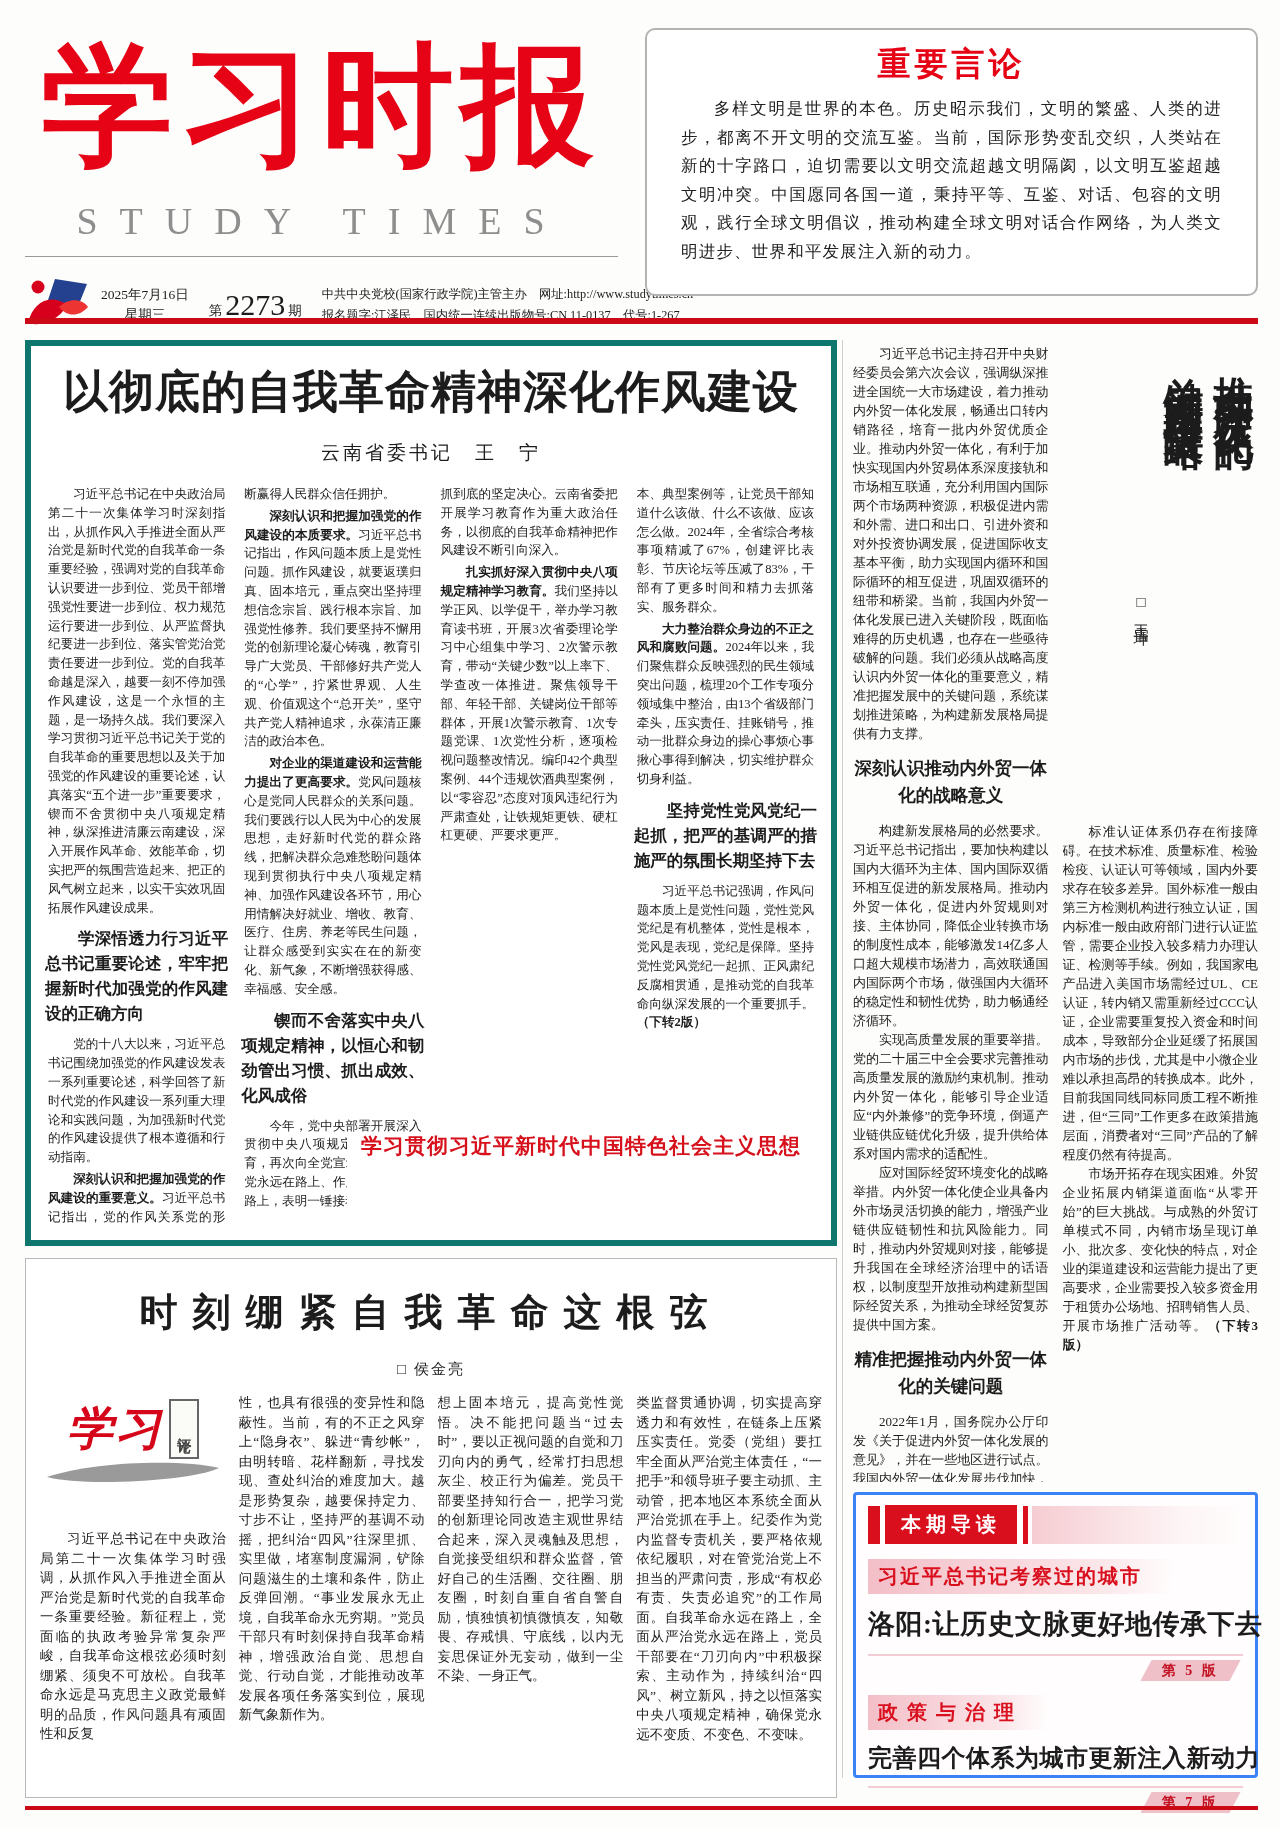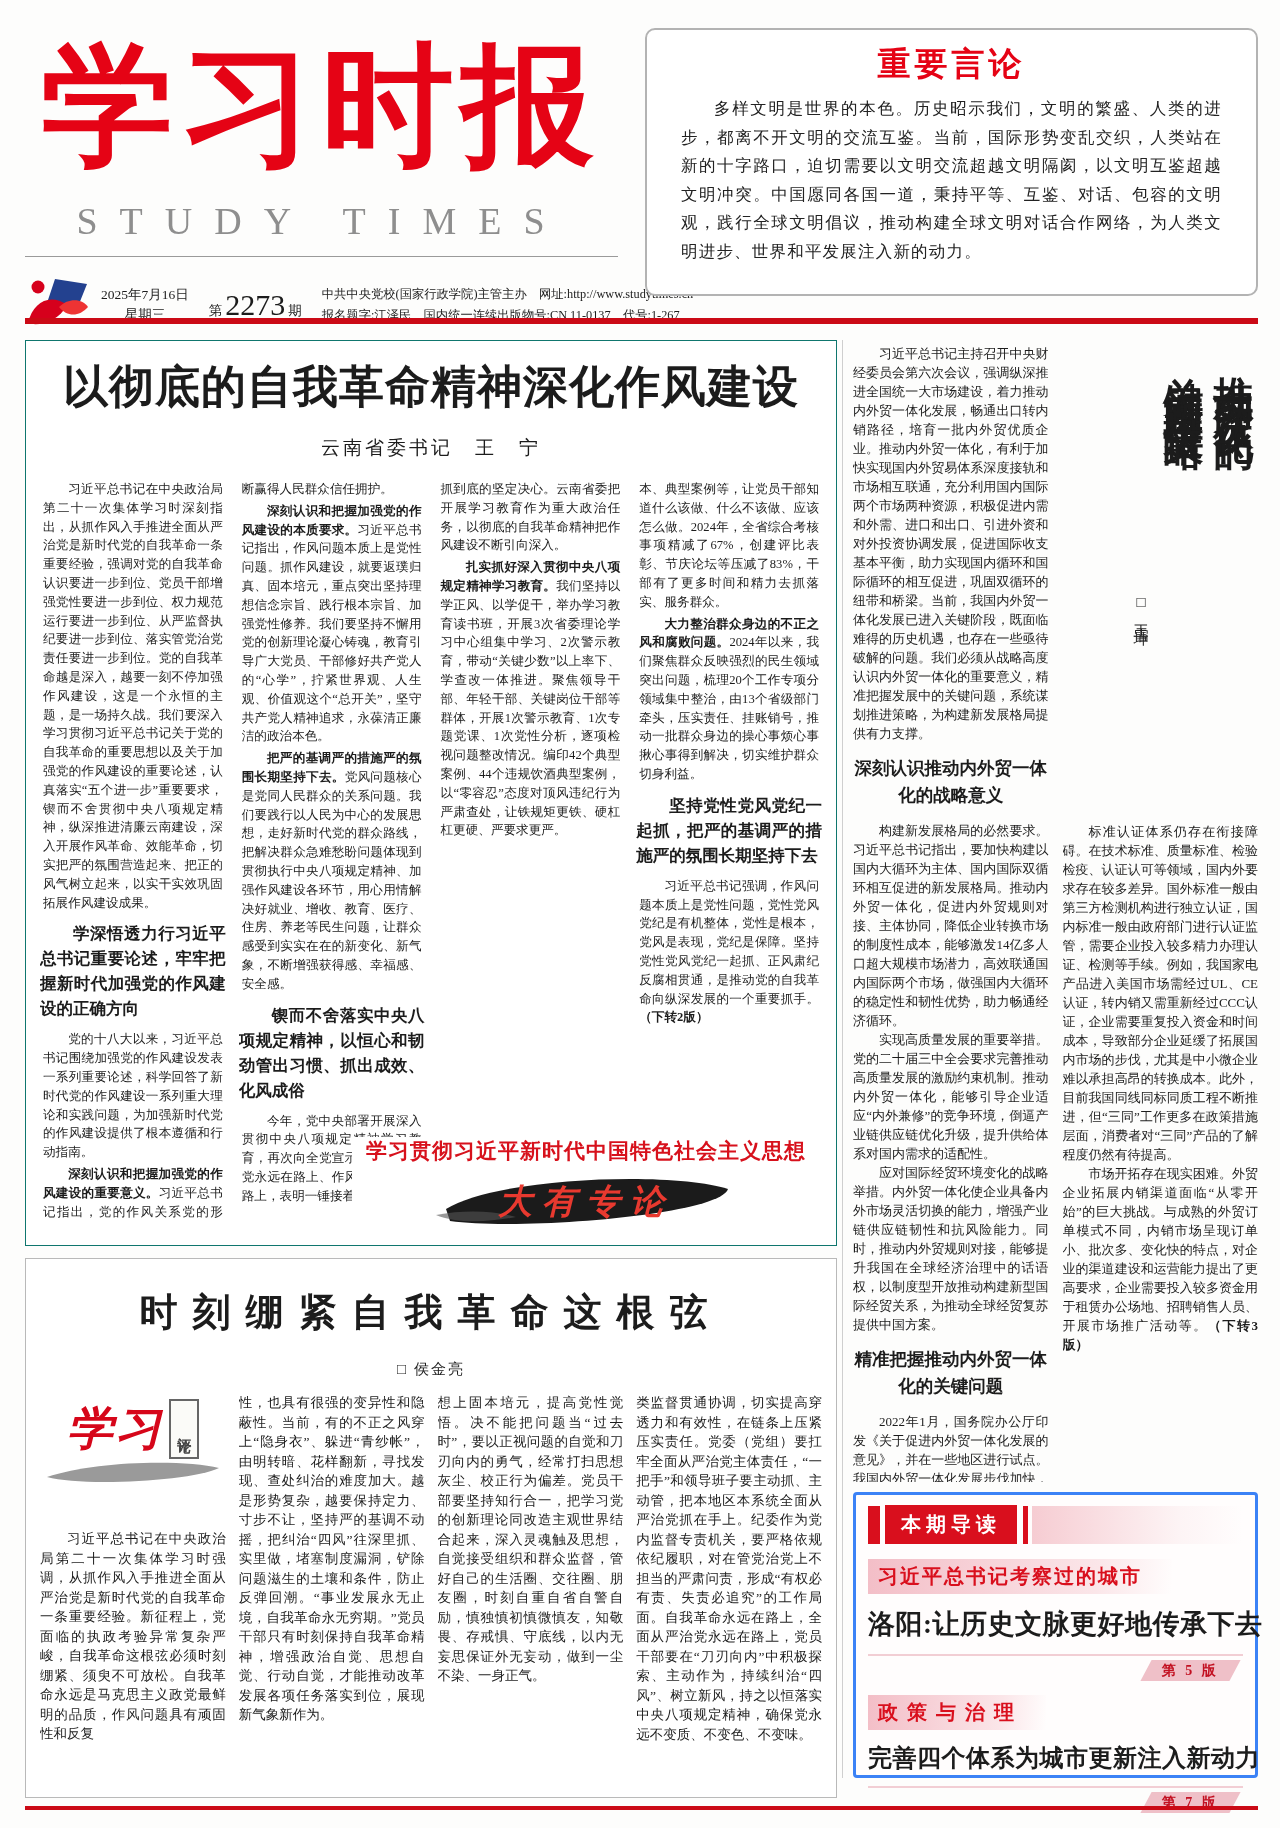--- a/index.html
+++ b/index.html
@@ -22,21 +22,21 @@
   .rule-top{left:25px;top:318px;width:1233px;height:6px;background:#cb0a16;}
   .rule-bottom{left:25px;top:1806px;width:1233px;height:4px;background:#cb0a16;}
 
   
   .quote-box{left:645px;top:28px;width:613px;height:268px;border:2px solid #b3b3b3;border-radius:10px;
              box-sizing:border-box;padding:12px 34px 0;background:#fff;}
   .quote-title{font-size:33px;color:#e50315;font-weight:bold;text-align:center;letter-spacing:4px;}
   .quote-body{margin-top:8px;font-size:16.5px;line-height:28.5px;text-align:justify;text-indent:2em;letter-spacing:1.2px;color:#222;}
 
   
-  .main-box{left:25px;top:340px;width:812px;height:906px;border:1px solid #0f766e;box-sizing:border-box;background:#fff;}
+  .main-box{left:25px;top:340px;width:812px;height:906px;border:6px solid #0f766e;box-sizing:border-box;background:#fff;}
   .main-headline{margin-top:16px;text-align:center;font-size:45px;font-weight:bold;letter-spacing:1px;white-space:nowrap;}
   .main-byline{text-align:center;font-size:19px;margin-top:18px;letter-spacing:3px;}
   .main-cols{display:flex;gap:13px;padding:16px 14px 0;height:742px;overflow:hidden;}
   .col{flex:1;overflow:hidden;font-size:12.6px;line-height:18.8px;text-align:justify;}
   .col p{margin:3px;text-indent:2em;}
   .col p.cont{text-indent:0;}
   .col-subhead{font-weight:bold;font-size:16.5px;line-height:25px;margin:9px 0;text-indent:2em;text-align:justify;}
   b.lead{font-weight:bold;}
   b.jump{font-weight:bold;}
   .main-banner{right:16px;bottom:10px;width:468px;height:98px;background:#fff;text-align:center;}
@@ -138,44 +138,37 @@
     <div class="main-cols">
       <div class="col">
         <p>习近平总书记在中央政治局第二十一次集体学习时深刻指出，从抓作风入手推进全面从严治党是新时代党的自我革命一条重要经验，强调对党的自我革命认识要进一步到位、党员干部增强党性要进一步到位、权力规范运行要进一步到位、从严监督执纪要进一步到位、落实管党治党责任要进一步到位。党的自我革命越是深入，越要一刻不停加强作风建设，这是一个永恒的主题，是一场持久战。我们要深入学习贯彻习近平总书记关于党的自我革命的重要思想以及关于加强党的作风建设的重要论述，认真落实“五个进一步”重要要求，锲而不舍贯彻中央八项规定精神，纵深推进清廉云南建设，深入开展作风革命、效能革命，切实把严的氛围营造起来、把正的风气树立起来，以实干实效巩固拓展作风建设成果。</p>
         <div class="col-subhead">学深悟透力行习近平总书记重要论述，牢牢把握新时代加强党的作风建设的正确方向</div>
         <p>党的十八大以来，习近平总书记围绕加强党的作风建设发表一系列重要论述，科学回答了新时代党的作风建设一系列重大理论和实践问题，为加强新时代党的作风建设提供了根本遵循和行动指南。</p>
         <p><b class="lead">深刻认识和把握加强党的作风建设的重要意义。</b><span>习近平总书记指出，党的作风关系党的形象，关系人心向背，关系党的生死存亡，决定党和国家事业成败。从党的百年奋斗历程看，我们党之所以能够团结带领人民取得革命、建设、改革的伟大成就，其中一个重要原因就是有坚强作风保证。我们要贯通历史和现实，深刻认识加强作风建设的极端重要性，持续转作风树新风，以作风建设新成效不</span></p>
       </div>
       <div class="col">
         <p class="cont">断赢得人民群众信任拥护。</p>
         <p><b class="lead">深刻认识和把握加强党的作风建设的本质要求。</b><span>习近平总书记指出，作风问题本质上是党性问题。抓作风建设，就要返璞归真、固本培元，重点突出坚持理想信念宗旨、践行根本宗旨、加强党性修养。我们要坚持不懈用党的创新理论凝心铸魂，教育引导广大党员、干部修好共产党人的“心学”，拧紧世界观、人生观、价值观这个“总开关”，坚守共产党人精神追求，永葆清正廉洁的政治本色。</span></p>
-        <p><b class="lead">把严的基调严的措施严的氛围长期坚持下去。</b><span>党风问题核心是党同人民群众的关系问题。我们要践行以人民为中心的发展思想，走好新时代党的群众路线，把解决群众急难愁盼问题体现到贯彻执行中央八项规定精神、加强作风建设各环节，用心用情解决好就业、增收、教育、医疗、住房、养老等民生问题，让群众感受到实实在在的新变化、新气象，不断增强获得感、幸福感、安全感。</span></p>
+        <p><b class="lead">对企业的渠道建设和运营能力提出了更高要求。</b><span>党风问题核心是党同人民群众的关系问题。我们要践行以人民为中心的发展思想，走好新时代党的群众路线，把解决群众急难愁盼问题体现到贯彻执行中央八项规定精神、加强作风建设各环节，用心用情解决好就业、增收、教育、医疗、住房、养老等民生问题，让群众感受到实实在在的新变化、新气象，不断增强获得感、幸福感、安全感。</span></p>
         <div class="col-subhead">锲而不舍落实中央八项规定精神，以恒心和韧劲管出习惯、抓出成效、化风成俗</div>
         <p>今年，党中央部署开展深入贯彻中央八项规定精神学习教育，再次向全党宣示全面从严治党永远在路上、作风建设永远在路上，表明一锤接着一锤敲、一</p>
       </div>
       <div class="col">
         <p class="cont">抓到底的坚定决心。云南省委把开展学习教育作为重大政治任务，以彻底的自我革命精神把作风建设不断引向深入。</p>
         <p><b class="lead">扎实抓好深入贯彻中央八项规定精神学习教育。</b><span>我们坚持以学正风、以学促干，举办学习教育读书班，开展3次省委理论学习中心组集中学习、2次警示教育，带动“关键少数”以上率下、学查改一体推进。聚焦领导干部、年轻干部、关键岗位干部等群体，开展1次警示教育、1次专题党课、1次党性分析，逐项检视问题整改情况。编印42个典型案例、44个违规饮酒典型案例，以“零容忍”态度对顶风违纪行为严肃查处，让铁规矩更铁、硬杠杠更硬、严要求更严。</span></p>
       </div>
       <div class="col">
         <p class="cont">本、典型案例等，让党员干部知道什么该做、什么不该做、应该怎么做。2024年，全省综合考核事项精减了67%，创建评比表彰、节庆论坛等压减了83%，干部有了更多时间和精力去抓落实、服务群众。</p>
         <p><b class="lead">大力整治群众身边的不正之风和腐败问题。</b><span>2024年以来，我们聚焦群众反映强烈的民生领域突出问题，梳理20个工作专项分领域集中整治，由13个省级部门牵头，压实责任、挂账销号，推动一批群众身边的操心事烦心事揪心事得到解决，切实维护群众切身利益。</span></p>
         <div class="col-subhead">坚持党性党风党纪一起抓，把严的基调严的措施严的氛围长期坚持下去</div>
         <p><span>习近平总书记强调，作风问题本质上是党性问题，党性党风党纪是有机整体，党性是根本，党风是表现，党纪是保障。坚持党性党风党纪一起抓、正风肃纪反腐相贯通，是推动党的自我革命向纵深发展的一个重要抓手。</span><b class="jump">（下转2版）</b></p>
       </div>
     </div>
     <div class="abs main-banner">
       <div class="banner-line">学习贯彻习近平新时代中国特色社会主义思想</div>
-      <div class="banner-brush">
-        <svg width="300" height="62" viewBox="0 0 300 62">
-          <path d="M10,40 C60,8 238,2 292,20 C284,46 84,62 14,52 Z" fill="#1b1b1b"></path>
-          <path d="M0,46 C30,40 60,42 80,48 C50,54 18,54 0,46 Z" fill="#555" opacity="0.6"></path>
-        </svg>
-        <div class="brush-text">大有专论</div>
-      </div>
     </div>
   </div>
 
   <div class="abs vert-divider"></div>
 
   <div class="abs right-article">
     <div class="ra-col">
       <p>习近平总书记主持召开中央财经委员会第六次会议，强调纵深推进全国统一大市场建设，着力推动内外贸一体化发展，畅通出口转内销路径，培育一批内外贸优质企业。推动内外贸一体化，有利于加快实现国内外贸易体系深度接轨和市场相互联通，充分利用国内国际两个市场两种资源，积极促进内需和外需、进口和出口、引进外资和对外投资协调发展，促进国际收支基本平衡，助力实现国内循环和国际循环的相互促进，巩固双循环的纽带和桥梁。当前，我国内外贸一体化发展已进入关键阶段，既面临难得的历史机遇，也存在一些亟待破解的问题。我们必须从战略高度认识内外贸一体化的重要意义，精准把握发展中的关键问题，系统谋划推进策略，为构建新发展格局提供有力支撑。</p>
       <div class="ra-subhead">深刻认识推动内外贸一体化的战略意义</div>
       <p>构建新发展格局的必然要求。习近平总书记指出，要加快构建以国内大循环为主体、国内国际双循环相互促进的新发展格局。推动内外贸一体化，促进内外贸规则对接、主体协同，降低企业转换市场的制度性成本，能够激发14亿多人口超大规模市场潜力，高效联通国内国际两个市场，做强国内大循环的稳定性和韧性优势，助力畅通经济循环。</p>

